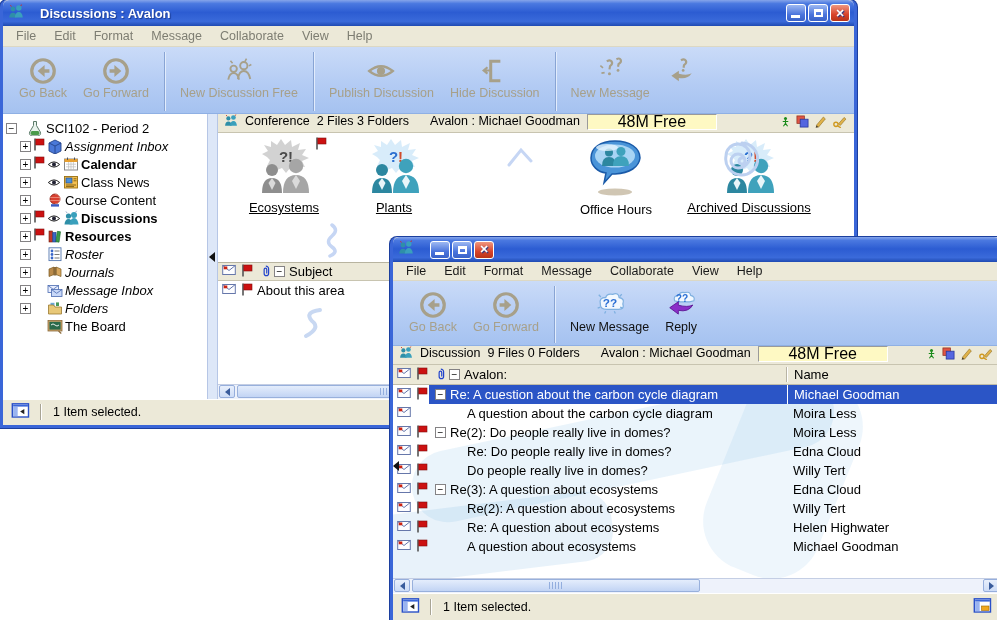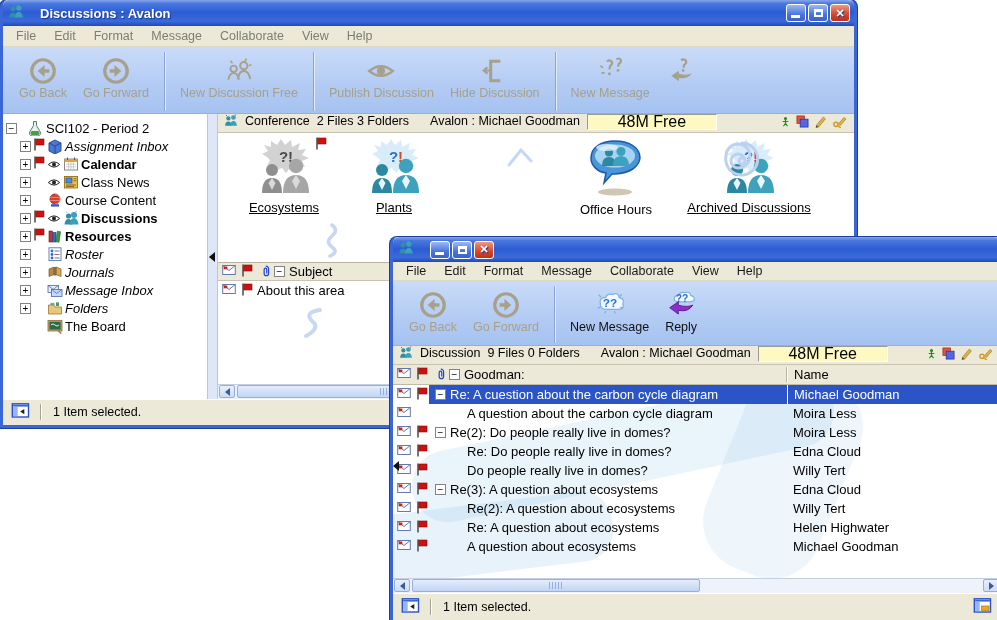--- a/index.html
+++ b/index.html
@@ -668,21 +668,21 @@
               <rect x="1.7" y="3.5" width="3.6" height="2.8" fill="#cc2211"></rect>
             </svg></span>
         <span id="ch2b"><svg xmlns="http://www.w3.org/2000/svg" viewBox="0 0 13 13" width="13" height="13">
               <rect x="2.2" y="0.5" width="1.6" height="12" fill="#555"></rect>
               <rect x="3.8" y="1" width="8.2" height="6" fill="#cc1111" stroke="#801010" stroke-width="0.6"></rect>
             </svg></span>
         <span id="ch2c"><svg xmlns="http://www.w3.org/2000/svg" viewBox="0 0 14 14" width="13" height="13">
               <path d="M9.5 2.2 a3 3 0 0 1 3 3 v5 a2.4 2.4 0 0 1 -4.8 0 V5.8 a1.4 1.4 0 0 1 2.8 0 v4.4" fill="none" stroke="#2244cc" stroke-width="1.3"></path>
             </svg></span>
         <span class="t-box">−</span>
-        <span>Goodman:</span>
+        <span>Avalon:</span>
       </span>
       <span class="name-col">Name</span>
     </div>
     <div class="msglist" id="msglist">
       <div class="wm" style="left:15px;top:28px;width:430px;height:72px;background:rgba(125,185,228,0.16);border-radius:36px;transform:rotate(-12deg);"></div>
       <div class="wm" style="left:330px;top:-16px;width:120px;height:210px;background:rgba(125,185,228,0.13);border-radius:50px;transform:rotate(22deg);"></div>
       <div class="wm" style="left:-30px;top:118px;width:250px;height:70px;background:rgba(125,185,228,0.18);border-radius:30px;transform:rotate(-7deg);"></div>
       <div class="mrows" id="mrows">
           <div class="mrow lv1 selected">
             <span class="mgutter">

